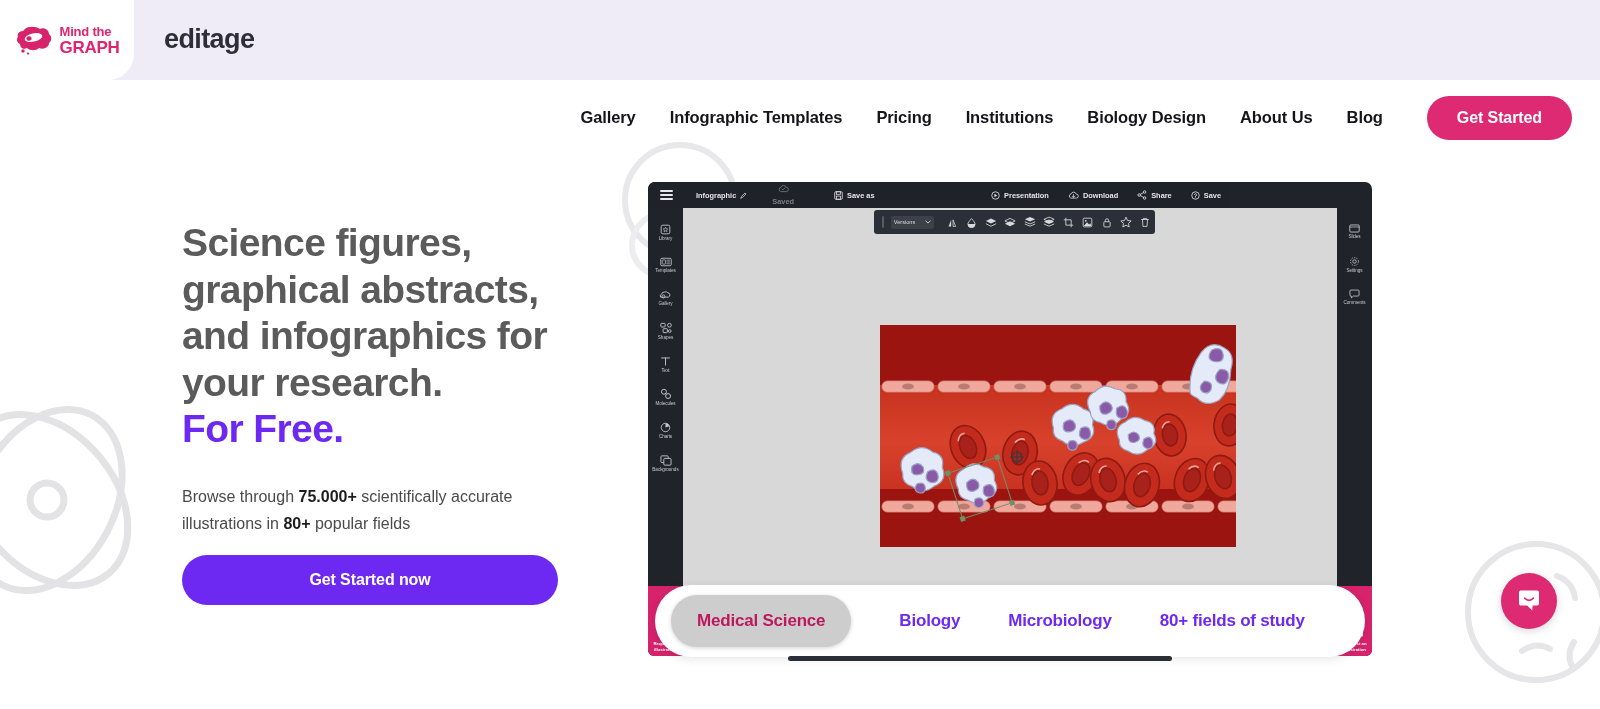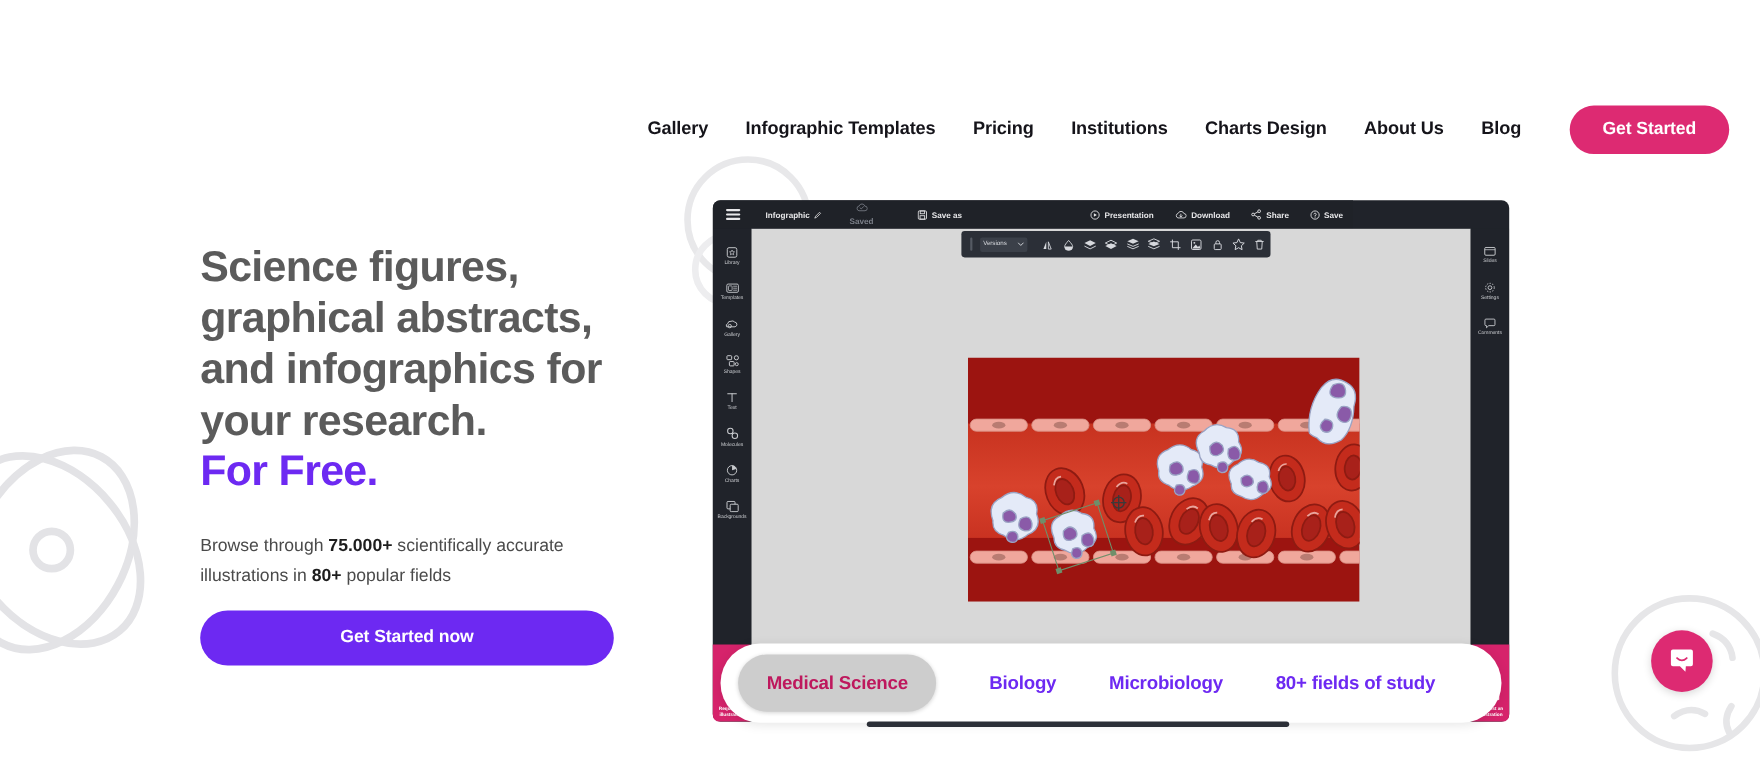--- a/index.html
+++ b/index.html
@@ -169,27 +169,45 @@
     border-radius:50%; background:#dd2a72; z-index:20; cursor:pointer;
     display:flex; align-items:center; justify-content:center;
     box-shadow:0 2px 8px rgba(0,0,0,0.16);
   }
 </style>
 </head>
 <body>
 
 <div id="page">
 
+  <div class="topbar">
+    <div class="logo-tab">
+      <div class="logo-wrap">
+        <svg class="logo-mark" viewBox="0 0 40 32">
+          <path d="M8 7 C4 7 2 10 3 13 C1 15 2 19 5 20 C5 24 9 26 12 24 C15 27 21 27 24 24 C29 26 34 23 34 19 C37 17 37 12 34 10 C34 6 29 3 25 5 C21 2 13 2 10 5 Z" fill="#d6236b"></path>
+          <ellipse cx="18.5" cy="13.5" rx="9" ry="4.2" fill="#ffffff" transform="rotate(-13 18.5 13.5)"></ellipse>
+          <ellipse cx="14" cy="14.5" rx="2.6" ry="2.2" fill="#d6236b" transform="rotate(-13 14 14.5)"></ellipse>
+          <circle cx="8" cy="27" r="1.7" fill="#d6236b"></circle>
+          <circle cx="13" cy="29.6" r="1.1" fill="#d6236b"></circle>
+        </svg>
+        <span class="logo-text">
+          <span class="l1">Mind the</span>
+          <span class="l2">GRAPH</span>
+        </span>
+      </div>
+    </div>
+    <div class="brand-name">editage</div>
+  </div>
 
   <div class="nav">
     <span class="nav-item">Gallery</span>
     <span class="nav-item">Infographic Templates</span>
     <span class="nav-item">Pricing</span>
     <span class="nav-item">Institutions</span>
-    <span class="nav-item">Charts Design</span>
+    <span class="nav-item">Biology Design</span>
     <span class="nav-item">About Us</span>
     <span class="nav-item">Blog</span>
     <button class="nav-cta">Get Started</button>
   </div>
 
   <svg class="deco deco-left" viewBox="0 0 220 260">
     <ellipse cx="105" cy="130" rx="68" ry="96" fill="none" stroke="#e3e3e6" stroke-width="7" transform="rotate(28 105 130)"></ellipse>
     <ellipse cx="105" cy="130" rx="68" ry="96" fill="none" stroke="#e3e3e6" stroke-width="7" transform="rotate(-40 105 130)"></ellipse>
     <circle cx="105" cy="130" r="17" fill="none" stroke="#e3e3e6" stroke-width="7"></circle>
   </svg>

